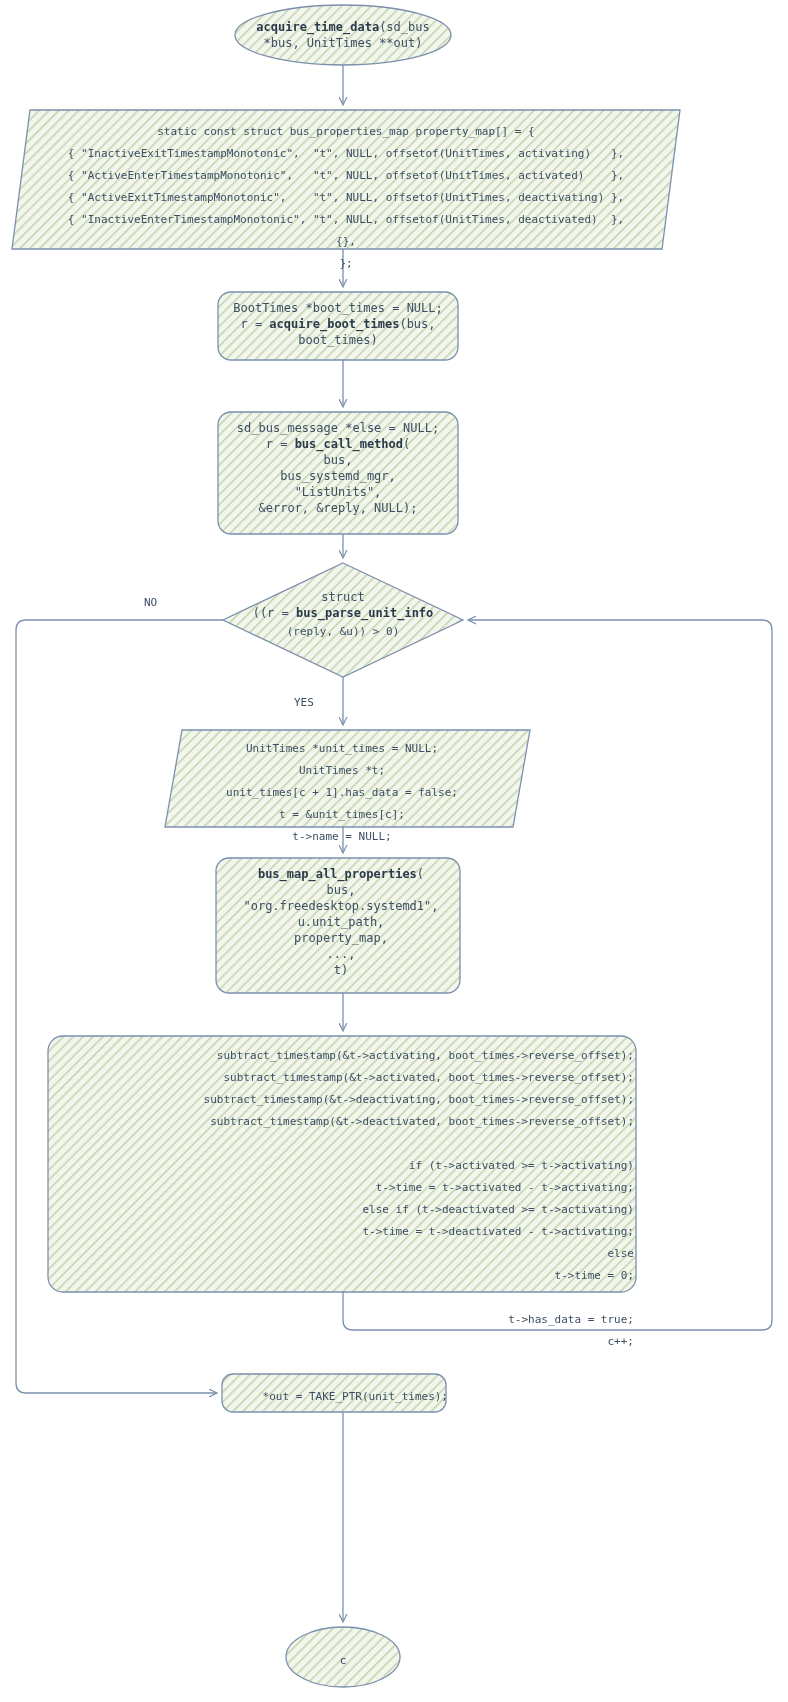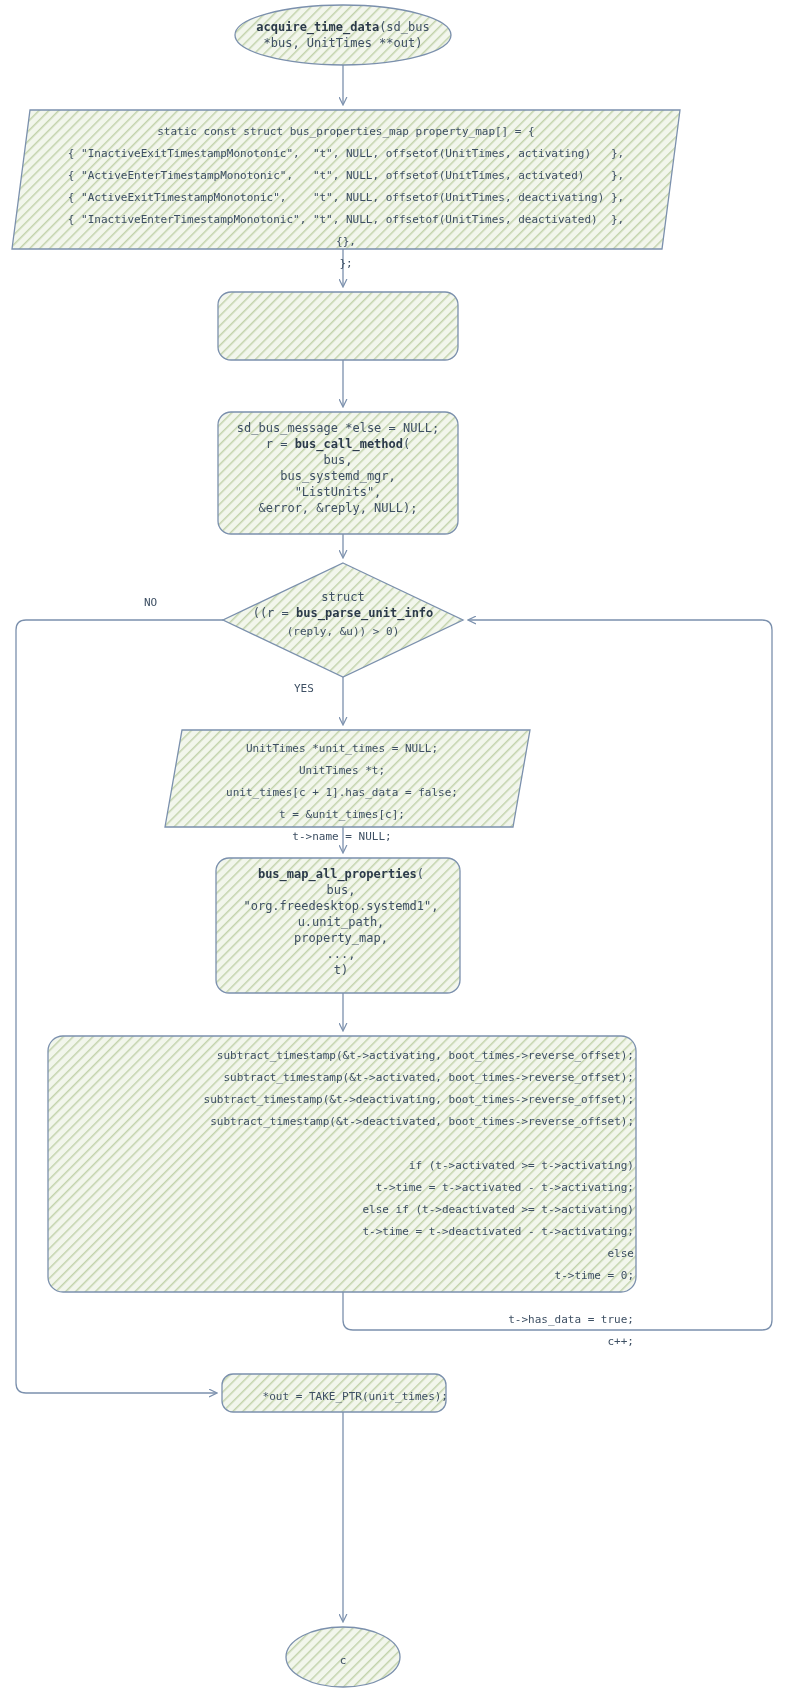--- a/index.html
+++ b/index.html
@@ -95,20 +95,21 @@
   <div class="nodetext t12" style="left:235px;top:19px;width:216px;"><span class="bold">acquire_time_data</span><span>(sd_bus</span><br><span>*bus, UnitTimes **out)</span></div>
 
   <div class="nodetext t11" style="left:16px;top:121px;width:660px;">static const struct bus_properties_map property_map[] = {
 { "InactiveExitTimestampMonotonic",  "t", NULL, offsetof(UnitTimes, activating)   },
 { "ActiveEnterTimestampMonotonic",   "t", NULL, offsetof(UnitTimes, activated)    },
 { "ActiveExitTimestampMonotonic",    "t", NULL, offsetof(UnitTimes, deactivating) },
 { "InactiveEnterTimestampMonotonic", "t", NULL, offsetof(UnitTimes, deactivated)  },
 {},
 };</div>
 
+  <div class="nodetext t12" style="left:218px;top:300px;width:240px;"><span>BootTimes *boot_times = NULL;</span><br><span>r = </span><span class="bold">acquire_boot_times</span><span>(bus,</span><br><span>boot_times)</span></div>
 
   <div class="nodetext t12" style="left:216px;top:420px;width:244px;"><span>sd_bus_message *else = NULL;</span><br><span>r = </span><span class="bold">bus_call_method</span><span>(</span><br><span>bus,
 bus_systemd_mgr,
 "ListUnits",
 &amp;error, &amp;reply, NULL);</span></div>
 
   <div class="nodetext t12" style="left:213px;top:589px;width:260px;"><span>struct</span><br><span>((r = </span><span class="bold">bus_parse_unit_info</span><br><span class="t11">(reply, &amp;u)) &gt; 0)</span></div>
 
   <div class="nodetext t11" style="left:168px;top:738px;width:348px;">UnitTimes *unit_times = NULL;
 UnitTimes *t;
@@ -136,15 +137,15 @@
         t-&gt;time = 0;
 
 t-&gt;has_data = true;
 c++;</div>
 
   <div class="nodetext t11 codeleft" style="left:238px;top:1386px;width:210px;">*out = TAKE_PTR(unit_times);</div>
 
   <div class="nodetext t11" style="left:313px;top:1650px;width:60px;">c</div>
 
   <div class="edgelabel" style="left:144px;top:596px;text-align:right;">NO</div>
-  <div class="edgelabel" style="left:294px;top:682px;">YES</div>
+  <div class="edgelabel" style="left:294px;top:696px;">YES</div>
 
 </div>
 
 </body></html>

